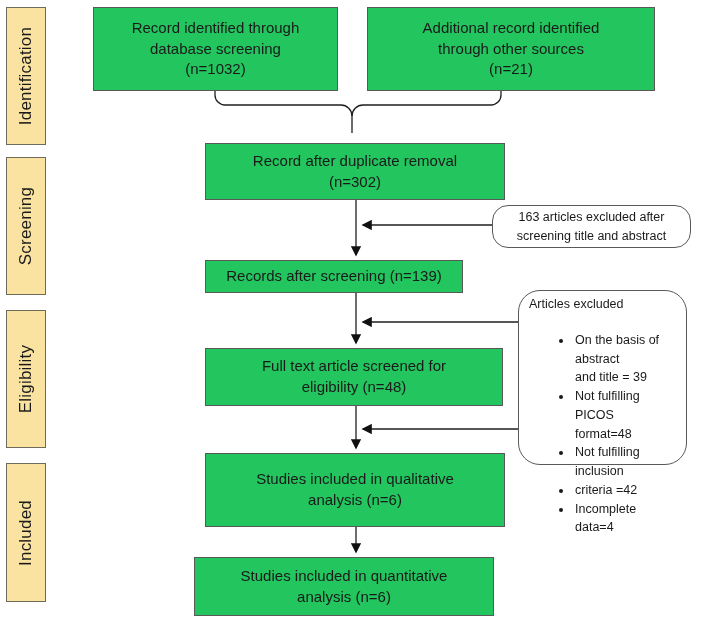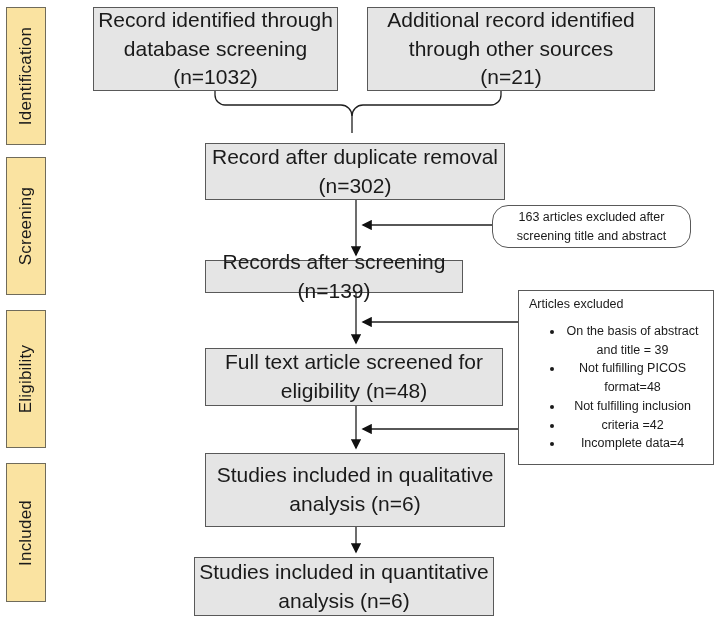--- a/index.html
+++ b/index.html
@@ -36,28 +36,28 @@
     color: #1a1a1a;
   }
   .stage-identification { left: 6px; top: 7px;   height: 138px; }
   .stage-screening      { left: 6px; top: 157px; height: 138px; }
   .stage-eligibility    { left: 6px; top: 310px; height: 138px; }
   .stage-included       { left: 6px; top: 463px; height: 139px; }
 
   
   .fbox {
     position: absolute;
-    background: #e5e5e5;
+    background: #22c55e;
     border: 1px solid #595959;
     box-sizing: border-box;
     display: flex;
     align-items: center;
     justify-content: center;
     text-align: center;
-    font-size: 21px;
+    font-size: 15px;
     line-height: 1.38;
   }
   .fbox span { white-space: pre-line; }
   .b1 { left: 93px;  top: 7px;   width: 245px; height: 84px; }
   .b2 { left: 367px; top: 7px;   width: 288px; height: 84px; }
   .b3 { left: 205px; top: 143px; width: 300px; height: 57px; }
   .b4 { left: 205px; top: 260px; width: 258px; height: 33px; }
   .b5 { left: 205px; top: 348px; width: 298px; height: 58px; }
   .b6 { left: 205px; top: 453px; width: 300px; height: 74px; }
   .b7 { left: 194px; top: 557px; width: 300px; height: 59px; }
@@ -72,30 +72,30 @@
     line-height: 1.5;
   }
   .sbox-a {
     left: 492px; top: 205px; width: 199px; height: 43px;
     display: flex; align-items: center; justify-content: center;
     text-align: center;
     border-radius: 16px;
   }
   .sbox-a span { white-space: pre-line; }
   .sbox-b {
-    left: 518px; top: 290px; width: 196px; height: 175px;
+    left: 518px; top: 290px; width: 169px; height: 175px;
     padding: 4px 6px 4px 10px;
     text-align: left;
+    border-radius: 22px;
   }
   .sbox-b .xtitle, .sbox-b .xcount { white-space: pre-line; }
   .sbox-b ul {
-    margin: 8px;
+    margin: 17px;
     padding-left: 27px;
     list-style: disc outside;
-    text-align: center;
   }
   .sbox-b li { white-space: pre-line; padding-left: 2px; }
 </style>
 </head>
 <body>
 
 <div class="canvas">
 
   <svg class="connectors" viewBox="0 0 724 625" xmlns="http://www.w3.org/2000/svg">
     <defs>

